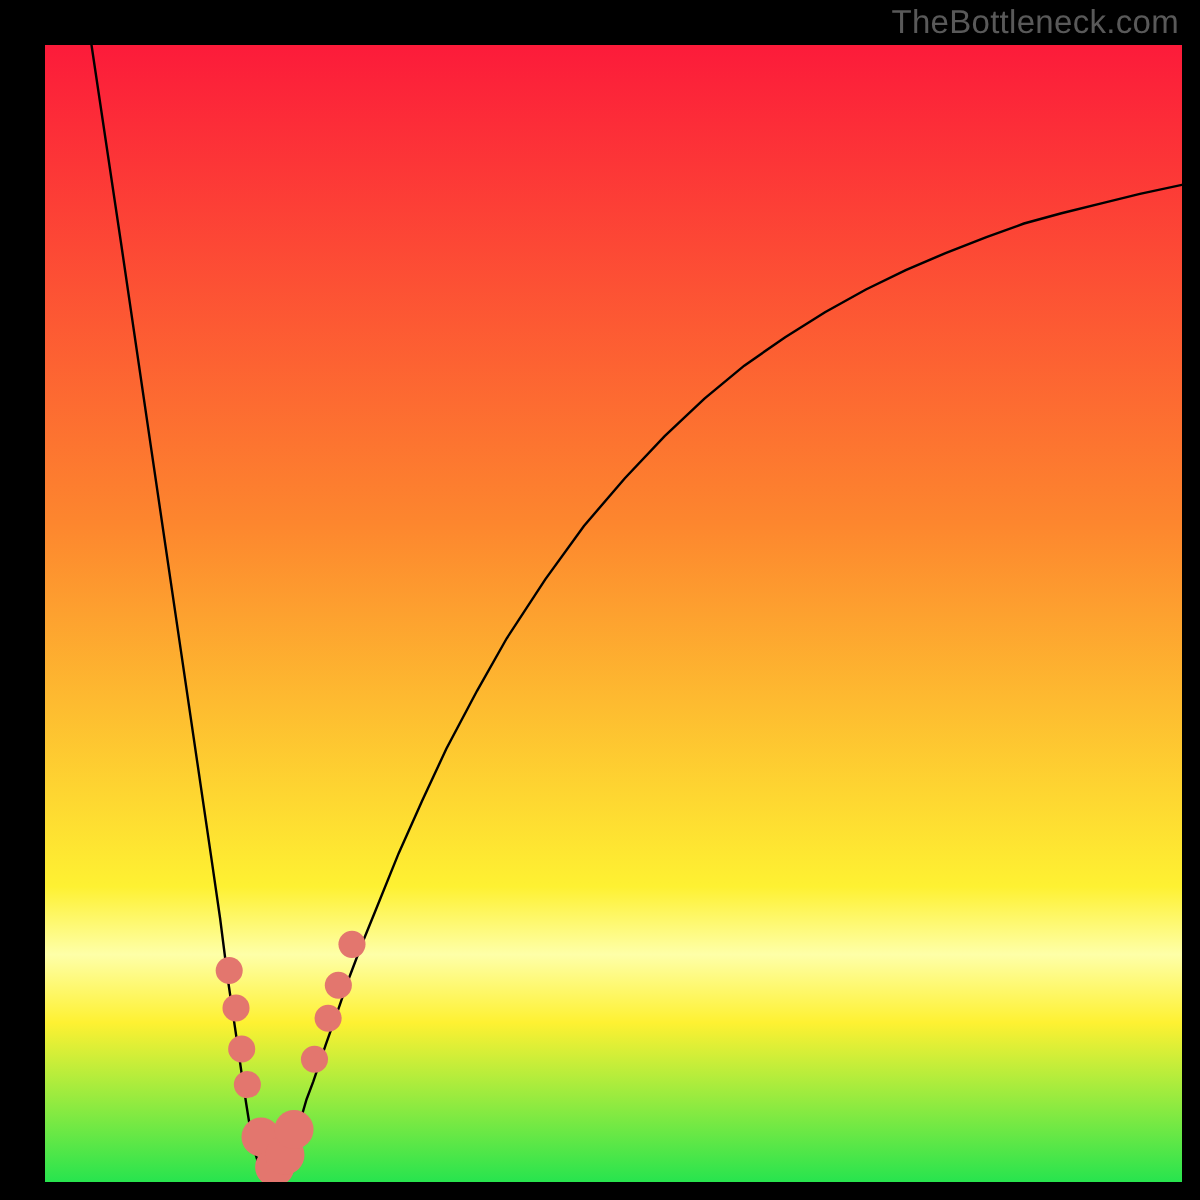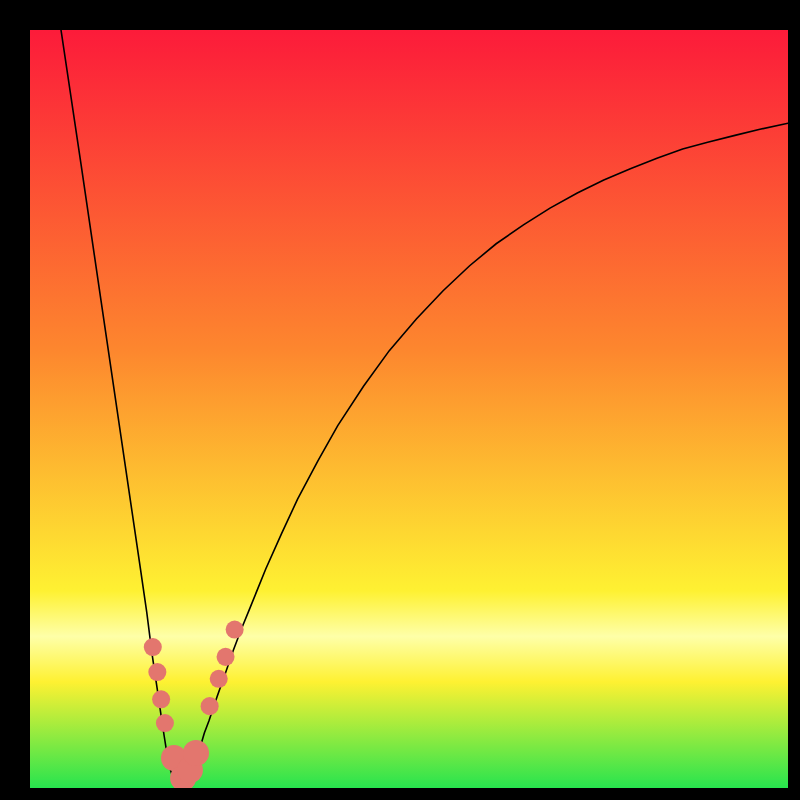--- a/index.html
+++ b/index.html
@@ -43,20 +43,21 @@
   }
   .marker {
     fill: #e3766e;
     stroke: none;
   }
 </style>
 </head>
 <body>
 
 <div class="frame">
+  <div class="attribution">TheBottleneck.com</div>
 
   <svg class="plot" viewBox="0 0 800 800">
     <defs>
       <linearGradient id="bg-grad" x1="0" y1="0" x2="0" y2="1">
         <stop id="g0" offset="0%" stop-color="#fc1b3a"></stop>
         <stop id="g1" offset="42%" stop-color="#fd862e"></stop>
         <stop id="g2" offset="74%" stop-color="#fef132"></stop>
         <stop id="g3" offset="80%" stop-color="#feffa8"></stop>
         <stop id="g4" offset="86%" stop-color="#fef132"></stop>
         <stop id="g5" offset="100%" stop-color="#27e44e"></stop>

